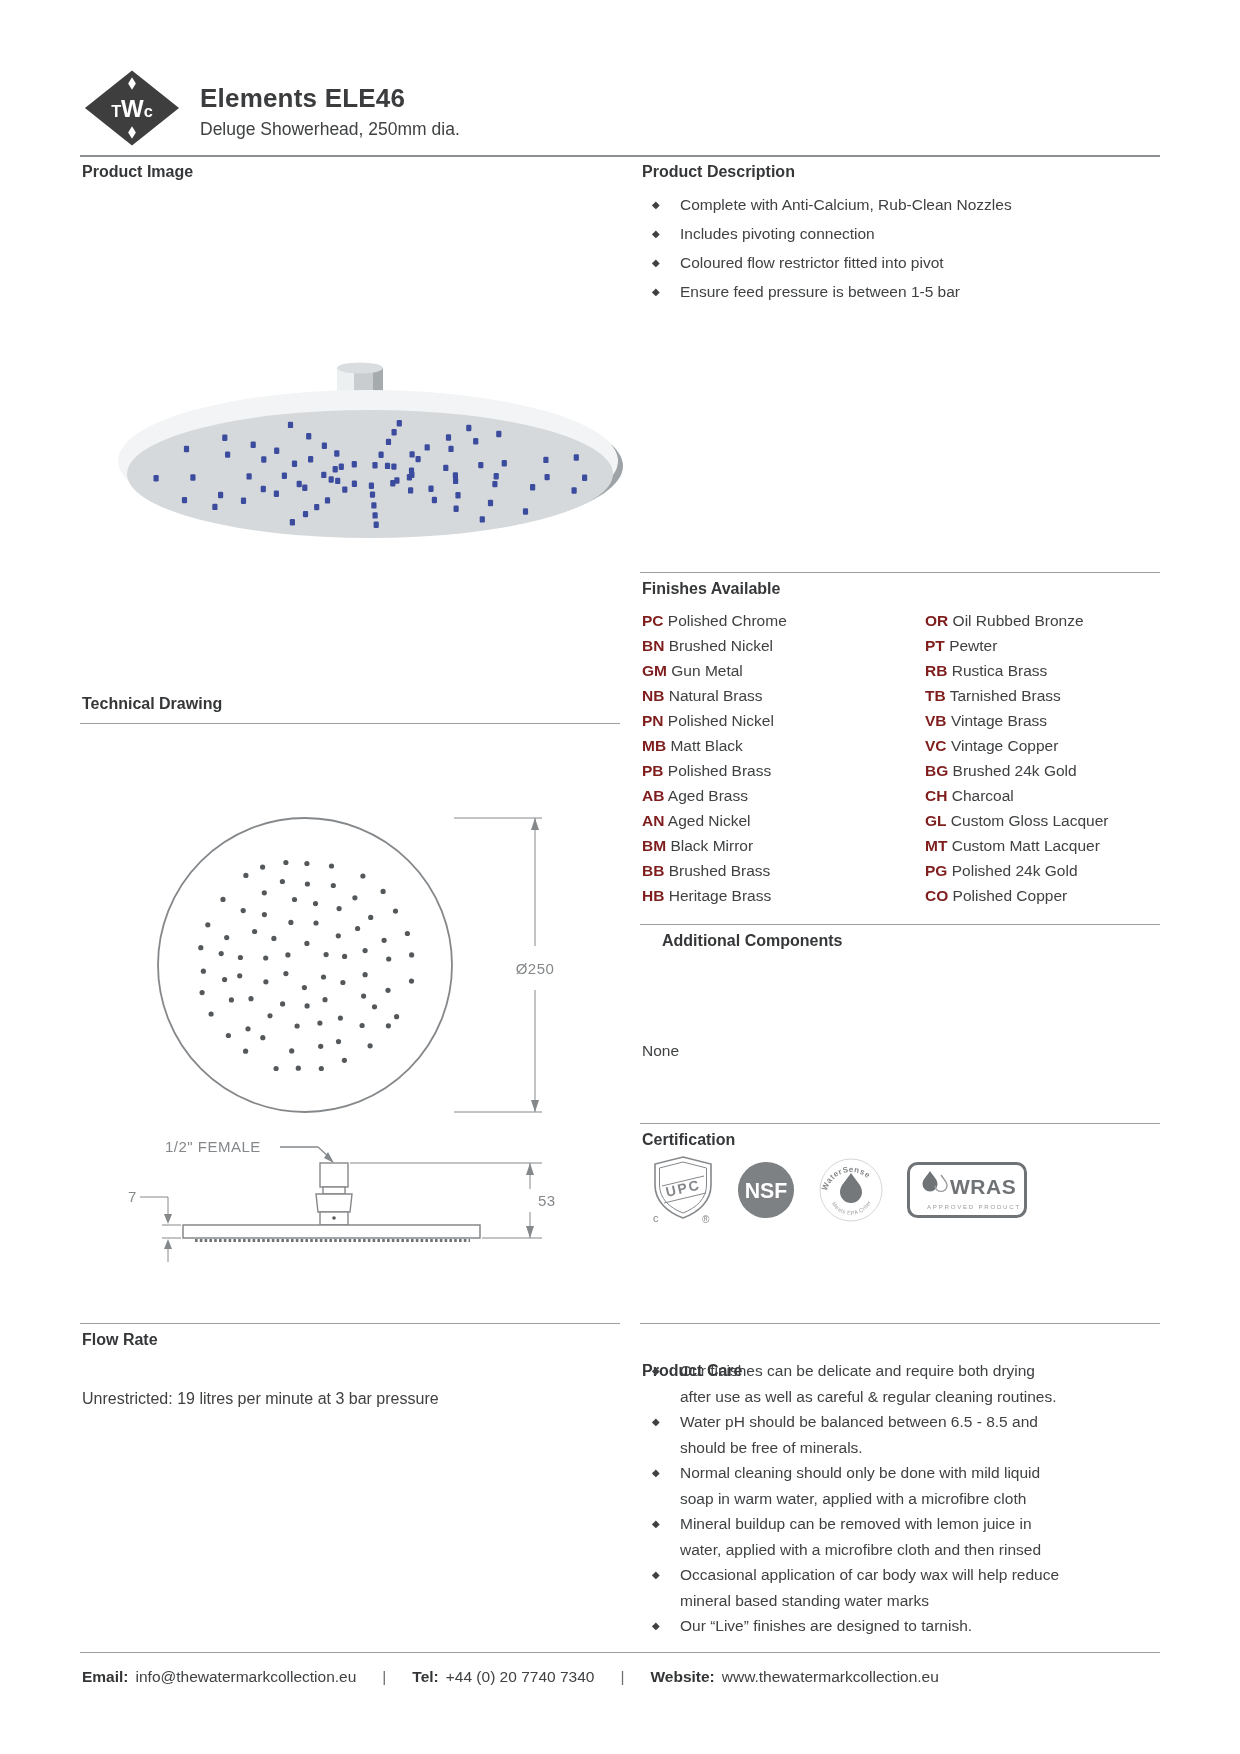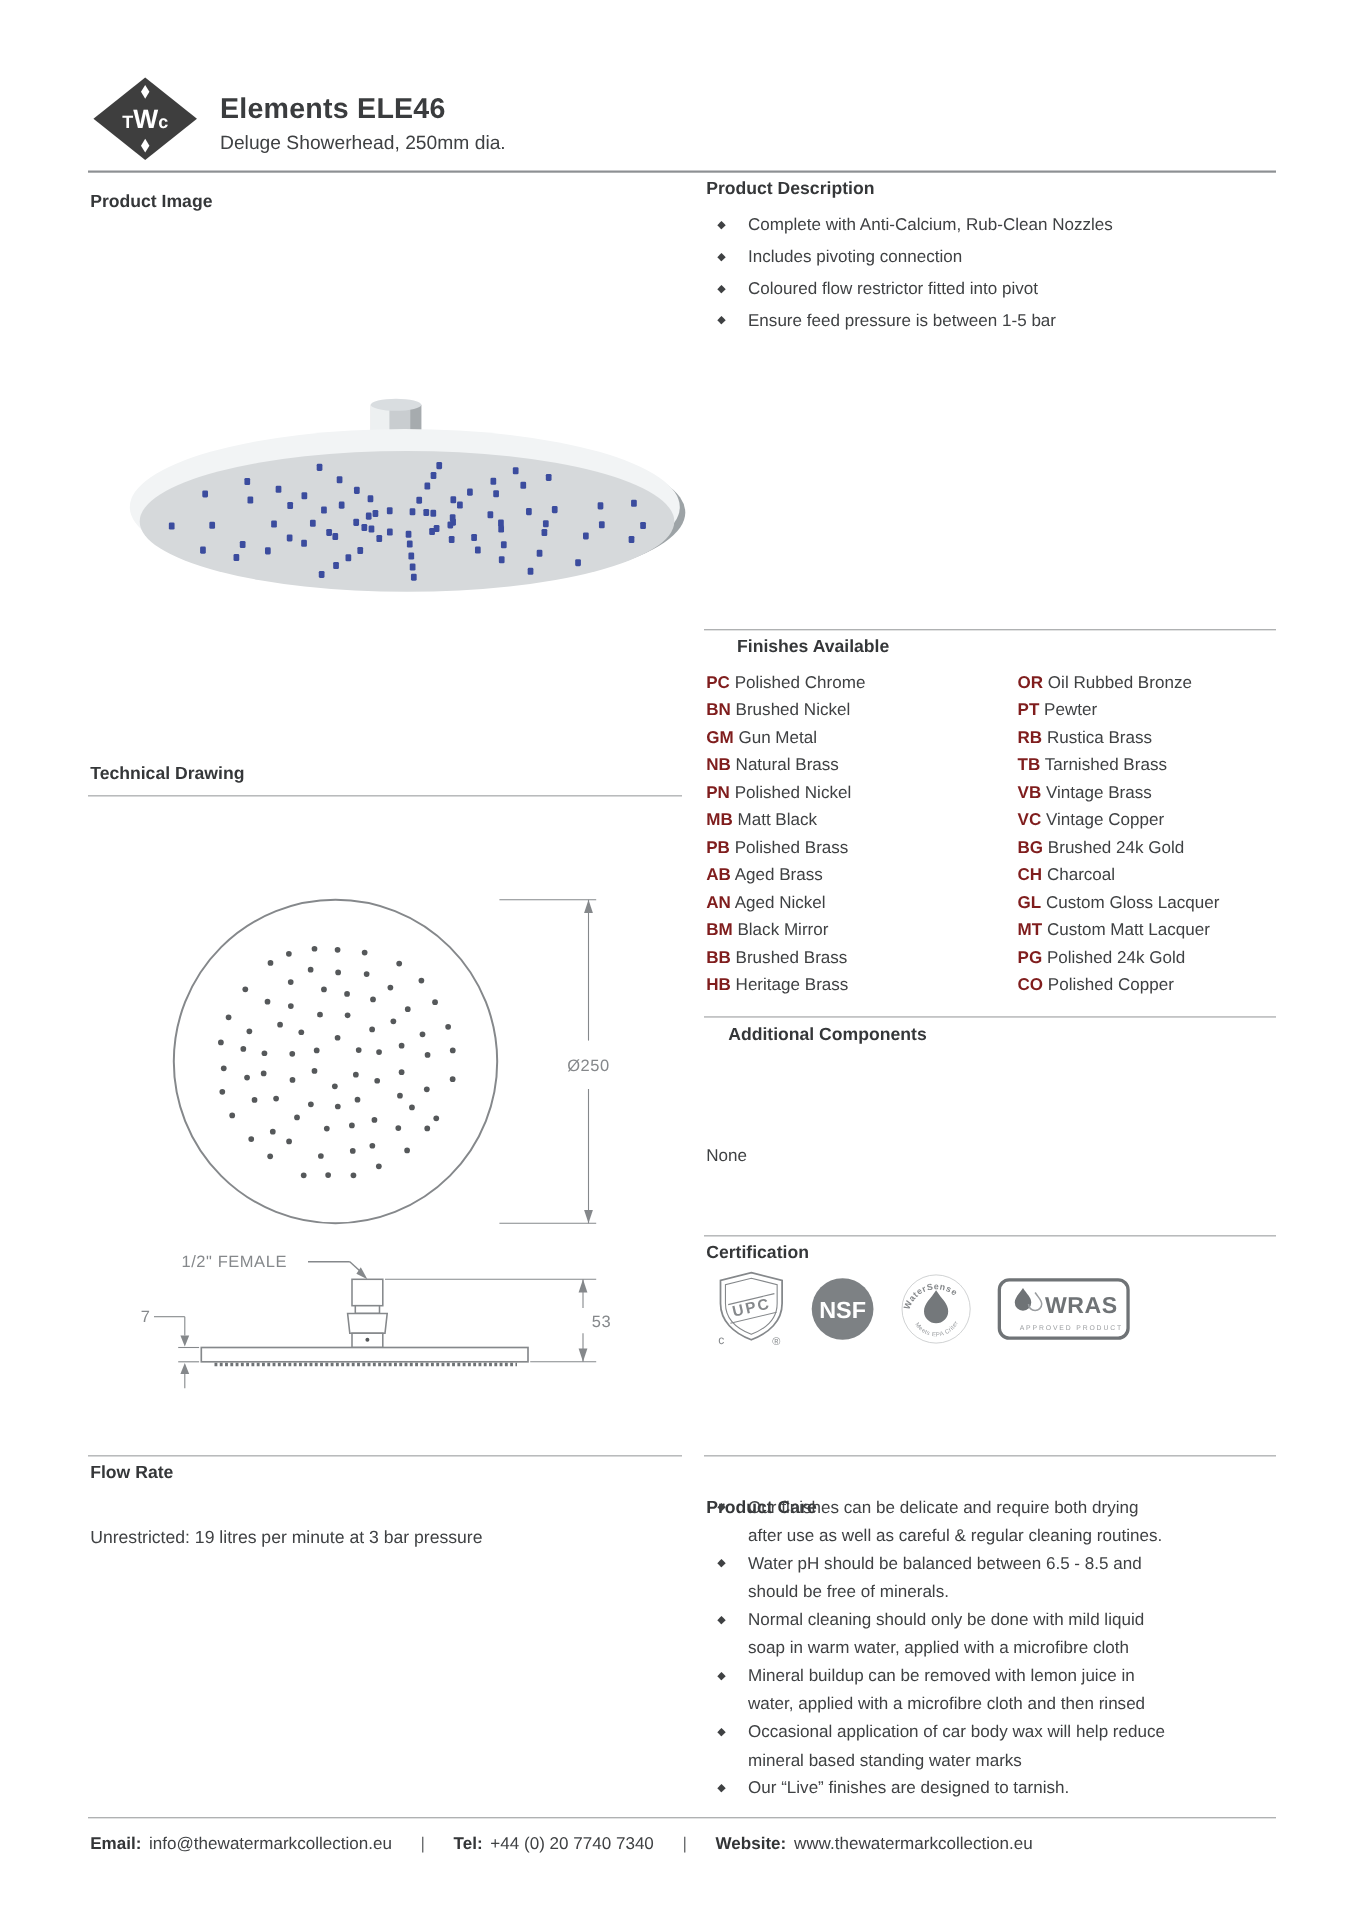--- a/index.html
+++ b/index.html
@@ -43,21 +43,21 @@
     <polygon points="50,8 54,14.5 50,21 46,14.5" fill="#ffffff"></polygon>
     <polygon points="50,59 54,65.5 50,72 46,65.5" fill="#ffffff"></polygon>
     <text x="50" y="49" text-anchor="middle" fill="#ffffff" font-weight="bold">
       <tspan font-size="17">T</tspan><tspan font-size="25">W</tspan><tspan font-size="17">c</tspan>
     </text>
   </svg>
   <div class="title" style="left:200px;top:83px;">Elements ELE46</div>
   <div class="subtitle" style="left:200px;top:119px;">Deluge Showerhead, 250mm dia.</div>
   <div class="rule rule-heavy" style="left:80px;top:155px;width:1080px;"></div>
 
-  <div class="h" style="left:82px;top:175px;">Product Image</div>
+  <div class="h" style="left:82px;top:163px;">Product Image</div>
 
   <svg class="abs" style="left:85px;top:298px;" width="540" height="260" viewBox="0 0 540 260">
 
     <g>
       <rect x="252" y="70" width="46" height="58" fill="#c9cdd0"></rect>
       <rect x="252" y="70" width="17" height="58" fill="#edf0f1"></rect>
       <rect x="288" y="70" width="10" height="58" fill="#a6abae"></rect>
       <ellipse cx="275" cy="70" rx="23" ry="5.5" fill="#d9dde0"></ellipse>
     </g>
 
@@ -309,21 +309,21 @@
         <span>Coloured flow restrictor fitted into pivot</span>
       </li>
 
       <li>
         <span class="bl">◆</span>
         <span>Ensure feed pressure is between 1-5 bar</span>
       </li>
     </ul>
 
   <div class="rule" style="left:640px;top:572px;width:520px;"></div>
-  <div class="h" style="left:670px;top:580px;text-align:center;">Finishes Available</div>
+  <div class="h" style="left:642px;top:580px;text-align:center;">Finishes Available</div>
   <div class="fin-cols" style="left:642px;top:608px;width:520px;">
     <div class="fin-col">
 
         <div><b>PC</b> <span>Polished Chrome</span></div>
 
         <div><b>BN</b> <span>Brushed Nickel</span></div>
 
         <div><b>GM</b> <span>Gun Metal</span></div>
 
         <div><b>NB</b> <span>Natural Brass</span></div>

